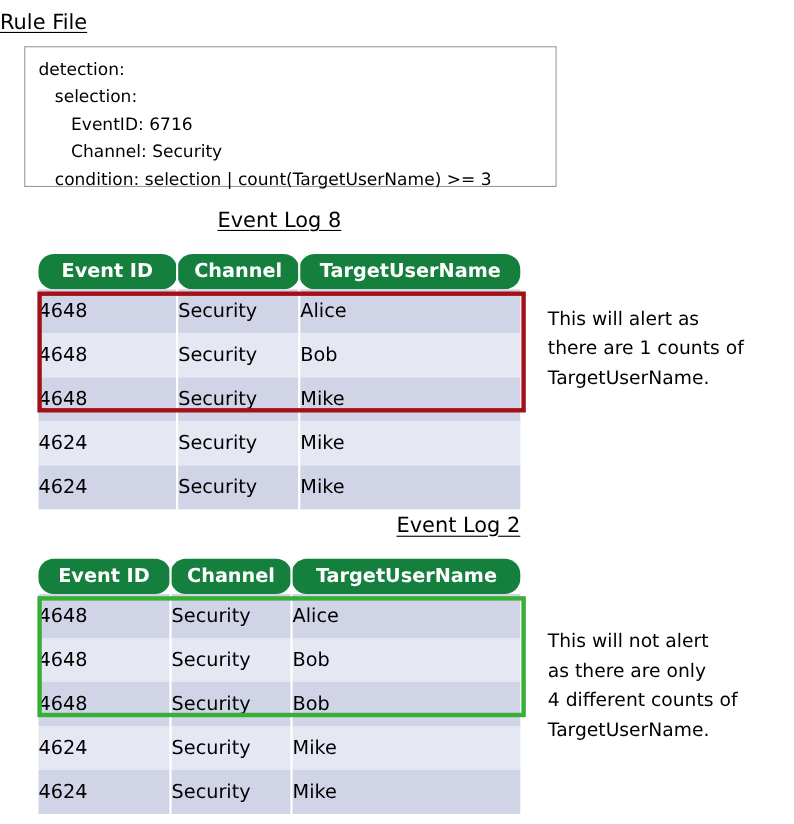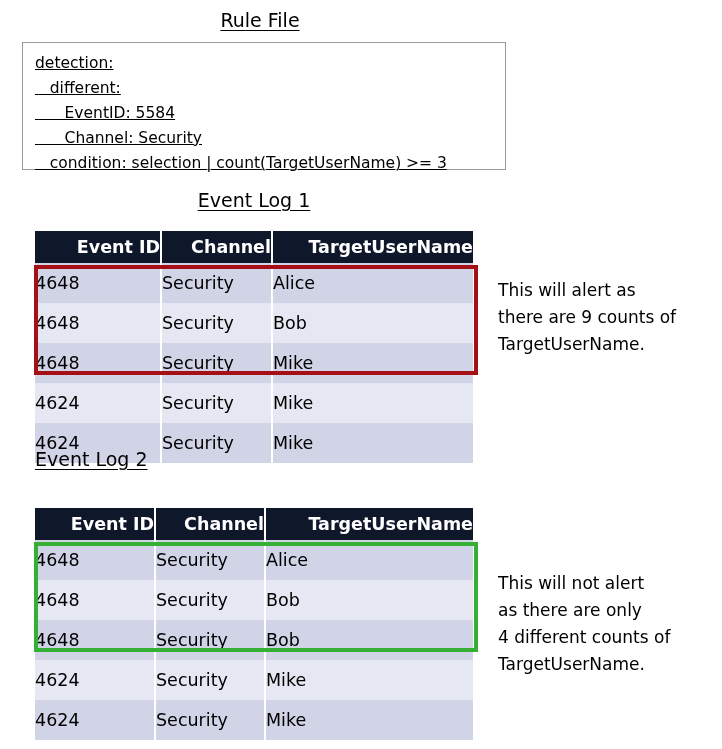--- a/index.html
+++ b/index.html
@@ -23,59 +23,59 @@
     color: #000000;
     text-decoration: underline;
     text-underline-offset: 3px;
     white-space: nowrap;
   }
 
   
   #rule-file-title {
     left: 0; top: 8px;
     width: 520px;
-    text-align: center;
+    text-align: left;
   }
   #rule-file-box {
     position: absolute;
     left: 22px;
     top: 42px;
     width: 484px;
     height: 128px;
     border: 1px solid #9a9a9a;
     background: #ffffff;
     box-sizing: border-box;
     padding: 8px 10px 8px 12px;
   }
   .rule-line {
     font-family: "DejaVu Sans", "Liberation Sans", sans-serif;
     font-size: 15.5px;
     line-height: 25px;
     white-space: pre;
     color: #000000;
-    text-decoration: underline;
   }
 
   
   .log-table {
     position: absolute;
     border-collapse: collapse;
     table-layout: fixed;
     font-size: 17px;
   }
   .log-table th {
-    background: #0f172a;
+    background: #15803d;
     color: #ffffff;
     font-weight: bold;
     font-size: 17.5px;
     height: 32px;
-    text-align: right;
+    text-align: center;
     border-left: 2px solid #ffffff;
     border-right: 2px solid #ffffff;
     padding: 0;
+    border-radius: 14px;
   }
   .log-table th:first-child { border-left: none; }
   .log-table th:last-child  { border-right: none; }
 
   .log-table td {
     height: 40px;
     text-align: left;
     padding: 0;
     font-size: 17.5px;
     color: #000000;
@@ -126,36 +126,36 @@
     position: absolute;
     font-size: 17px;
     line-height: 27px;
     color: #000000;
     white-space: pre-line;
   }
   #annotation-1 { left: 498px; top: 277px; width: 220px; }
   #annotation-2 { left: 498px; top: 570px; width: 220px; }
 
   #event-log-1-title { left: 35px; top: 188px; width: 438px; text-align: center; }
-  #event-log-2-title { left: 35px; top: 447px; width: 438px; text-align: left; }
+  #event-log-2-title { left: 35px; top: 466px; width: 438px; text-align: right; }
 </style>
 </head>
 <body>
 
 <div class="section-title" id="rule-file-title">Rule File</div>
 
 <div id="rule-file-box">
   <div class="rule-line">detection:</div>
-  <div class="rule-line">   different:</div>
-  <div class="rule-line">      EventID: 5584</div>
+  <div class="rule-line">   selection:</div>
+  <div class="rule-line">      EventID: 6716</div>
   <div class="rule-line">      Channel: Security</div>
   <div class="rule-line">   condition: selection | count(TargetUserName) &gt;= 3</div>
 </div>
 
-<div class="section-title" id="event-log-1-title">Event Log 1</div>
+<div class="section-title" id="event-log-1-title">Event Log 8</div>
 
 <table class="log-table" id="event-log-1-table">
   <colgroup>
       <col class="c1">
       <col class="c2">
       <col class="c3">
     </colgroup>
   <thead>
     <tr>
       <th>Event ID</th>
@@ -188,21 +188,21 @@
       <td>4624</td>
       <td>Security</td>
       <td>Mike</td>
     </tr>
   </tbody>
 </table>
 
 <div class="highlight-box" id="alert-highlight-red" style="border-color: rgb(165, 15, 22);"></div>
 
 <div class="annotation" id="annotation-1">This will alert as
-there are 9 counts of
+there are 1 counts of
 TargetUserName.</div>
 
 <div class="section-title" id="event-log-2-title">Event Log 2</div>
 
 <table class="log-table" id="event-log-2-table">
   <colgroup>
       <col class="c1">
       <col class="c2">
       <col class="c3">
     </colgroup>

